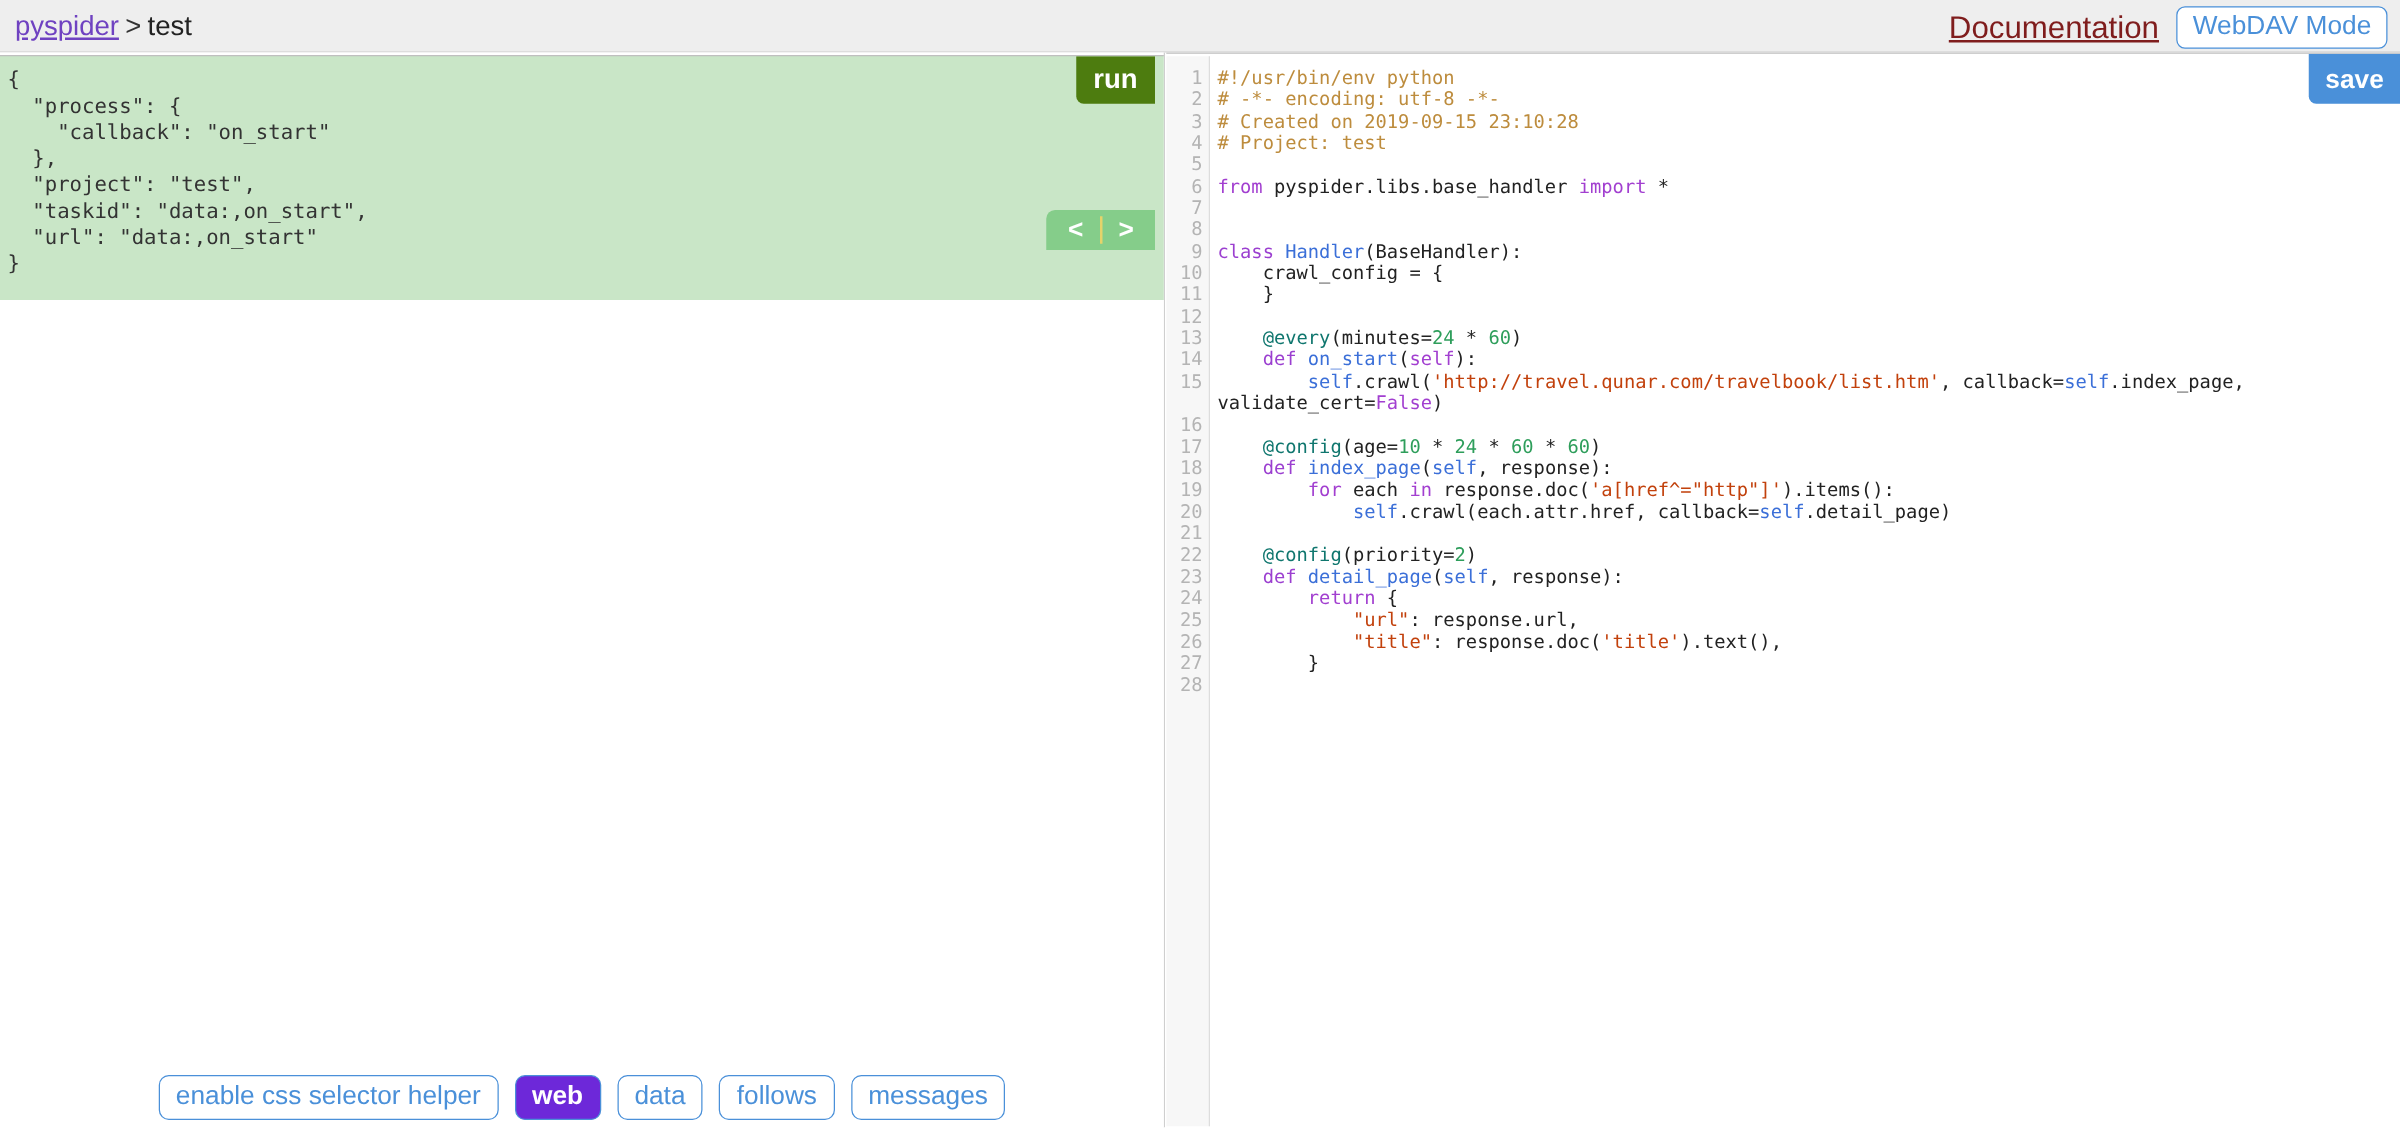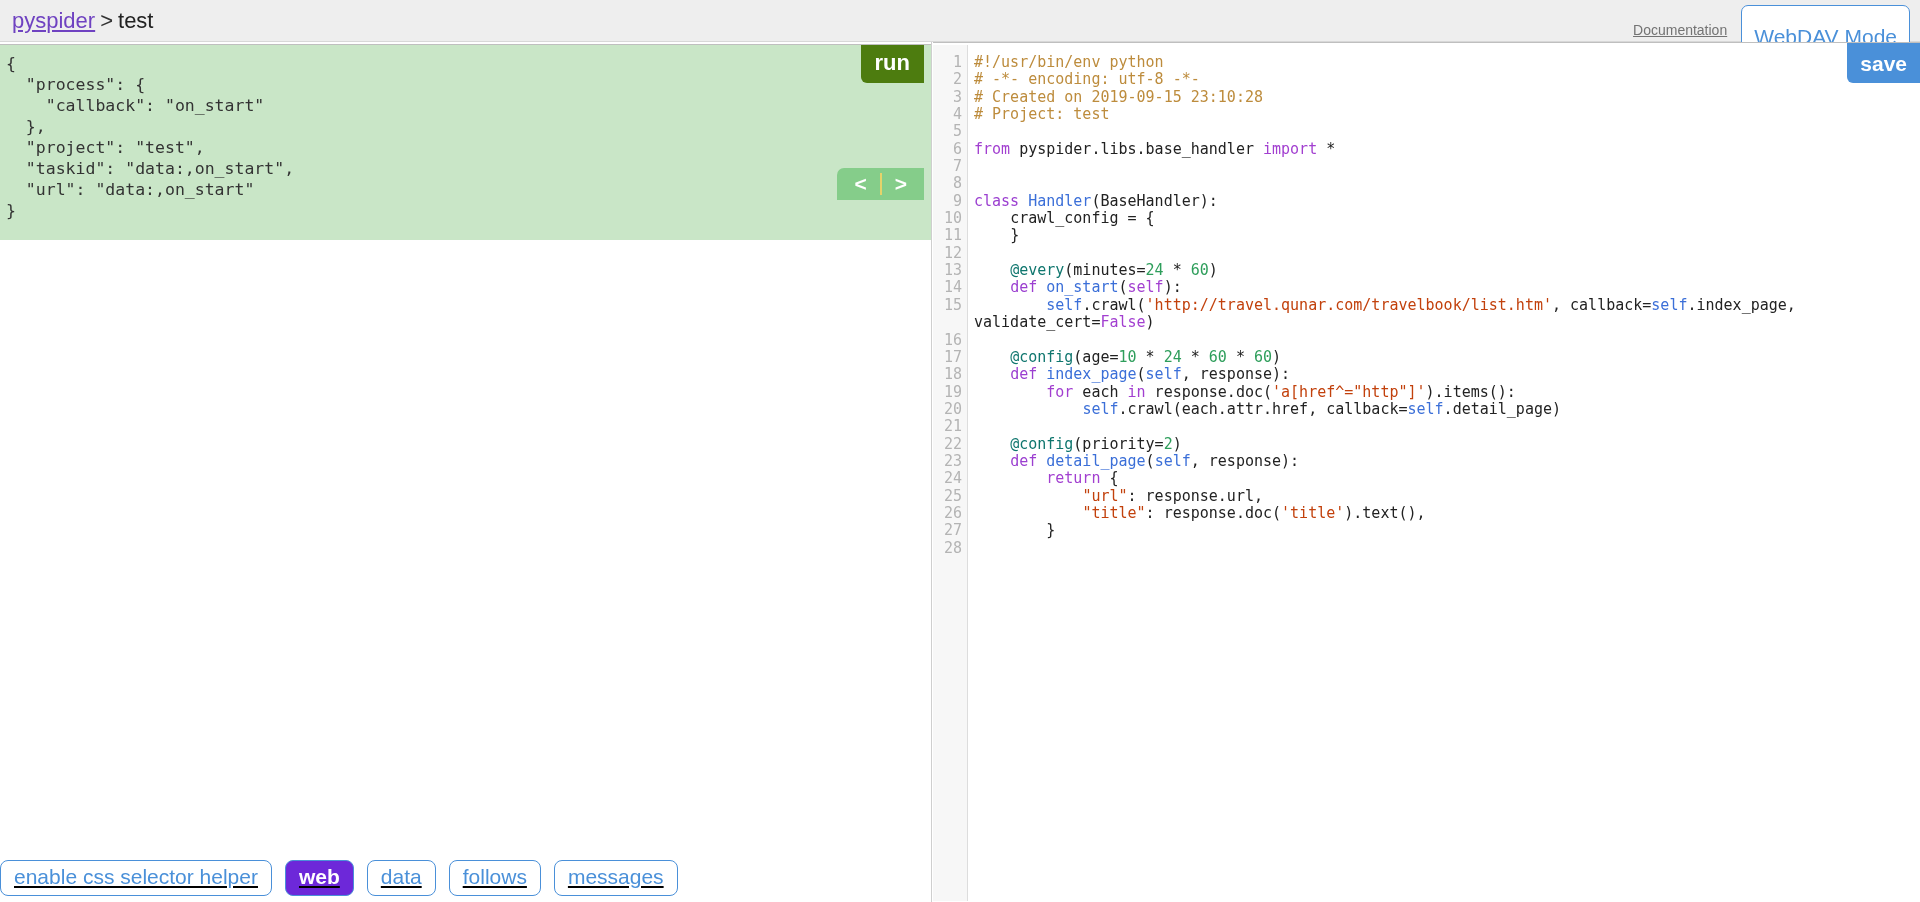--- a/index.html
+++ b/index.html
@@ -26,29 +26,29 @@
     color: #6f42c1; text-decoration: underline;
   }
   .breadcrumb .sep { color: #333; padding: 0 5px; }
   .breadcrumb .cur { color: #222; }
 
   .header-right {
     position: absolute; right: 10px; top: 5px;
     display: flex; align-items: center; gap: 14px;
   }
   .doc-link {
-    font-size: 14px; color: #737373; 
+    font-size: 25px; color: #7f1d1d; 
     line-height: 28px;
   }
   .webdav-btn {
     font-size: 21px; color: #4a90d9;
     border: 1px solid #4a90d9;
     border-radius: 7px;
     background: #ffffff;
-    padding: 18px 12px 4px 12px;
+    padding: 2px 12px 4px 12px;
     line-height: 26px;
     white-space: nowrap;
   }
 
   
   .left-pane {
     position: absolute; left: 0; top: 42px;
     width: 932px; height: 860px;
     background: #ffffff;
     border-right: 1px solid #cfcfcf;
@@ -101,24 +101,23 @@
   .preview-area {
     position: absolute; left: 0; top: 198px;
     width: 931px; height: 614px;
     background: #ffffff;
   }
 
   
   .btn-bar {
     position: absolute; left: 0; bottom: 0;
     width: 931px; height: 48px;
-    display: flex; align-items: center; 
+    display: flex; align-items: center; justify-content: center;
     gap: 13px;
     background: #ffffff;
-    text-decoration: underline;
   }
   .pill {
     font-size: 21px;
     color: #4a90d9;
     border: 1px solid #4a90d9;
     border-radius: 8px;
     background: #ffffff;
     padding: 3px 13px 5px 13px;
     line-height: 26px;
     white-space: nowrap;

